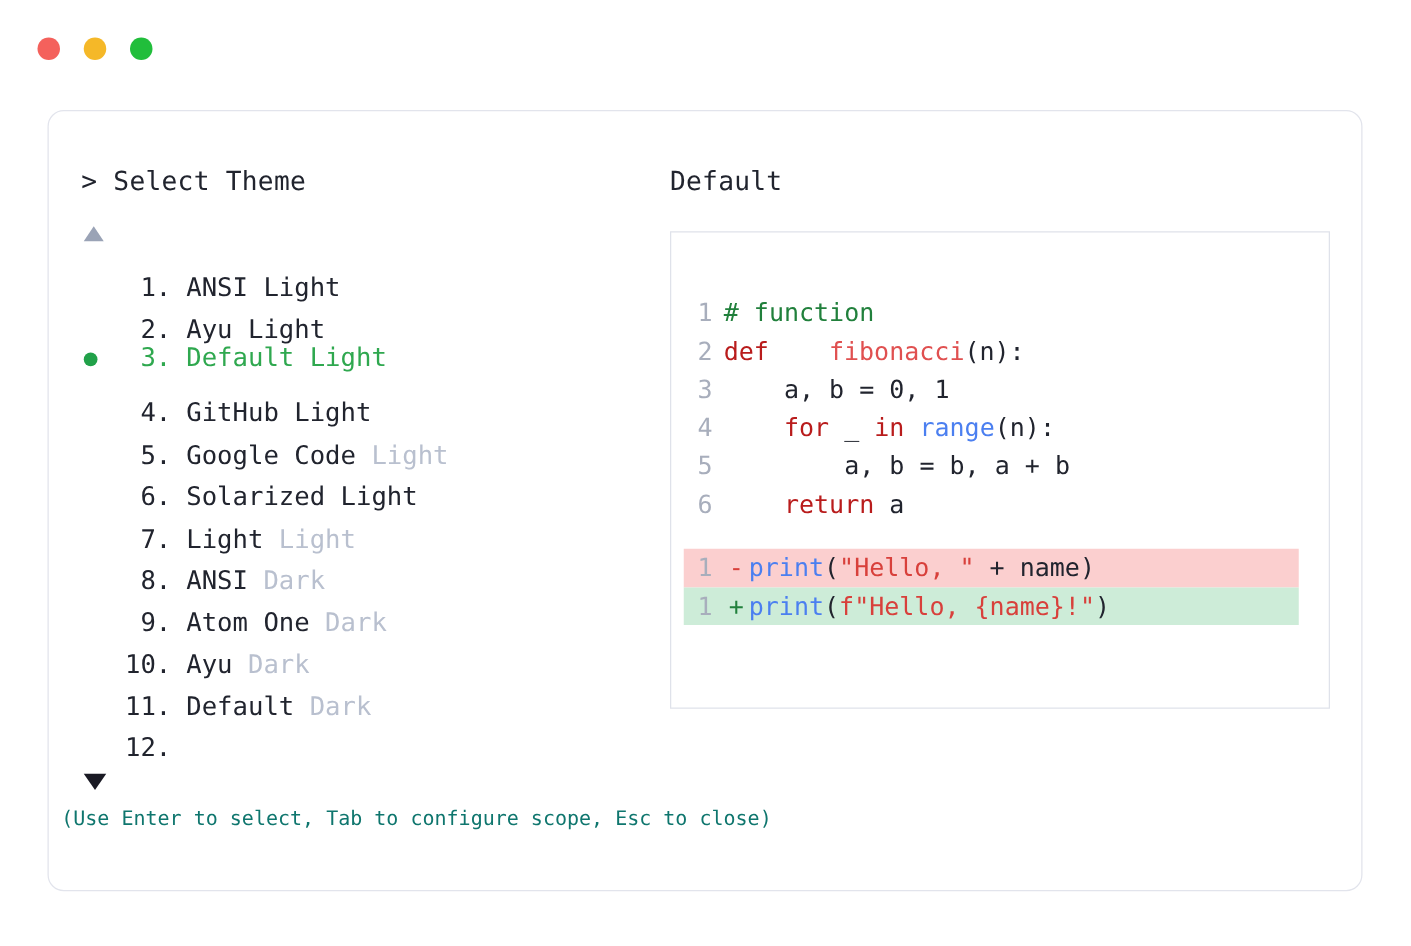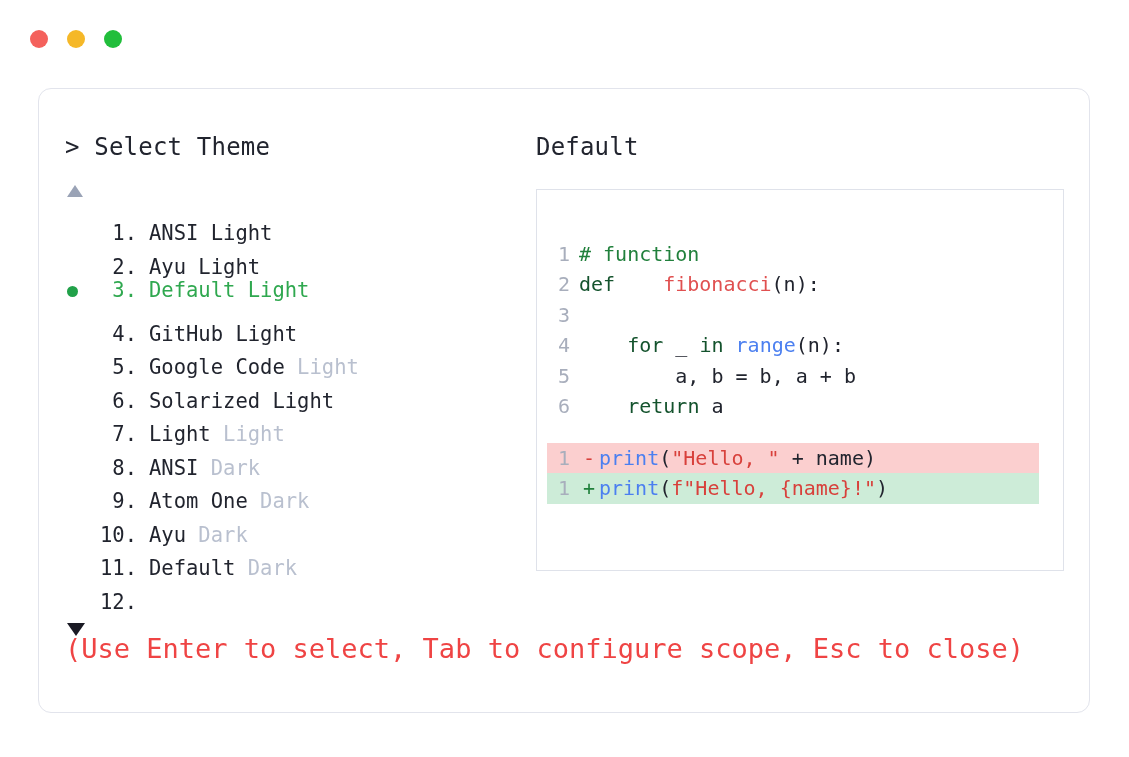--- a/index.html
+++ b/index.html
@@ -68,21 +68,21 @@
     width: 470px;
   }
   .col-right {
     position: absolute;
     left: 497px;
     top: 44px;
     width: 530px;
   }
 
   .heading {
-    font-size: 24px;
+    font-size: 21px;
     color: #21242e;
     letter-spacing: 0.2px;
     white-space: pre;
     line-height: 1.2;
   }
 
   
   .arrow {
     width: 0;
     height: 0;
@@ -143,24 +143,24 @@
   }
   .theme-row.selected .num-cell,
   .theme-row.selected .name-cell,
   .theme-row.selected .variant {
     color: #2fa84f;
   }
 
   
   .footer-hint {
     position: absolute;
-    left: 26px;
+    left: 10px;
     bottom: 48px;
-    font-size: 27px;
-    color: #ef4444;
+    font-size: 16px;
+    color: #0f766e;
     white-space: pre;
   }
 
   
   .preview-box {
     margin-top: 27px;
     width: 528px;
     height: 382px;
     border: 1.5px solid #dfe2ea;
     background: #ffffff;
@@ -189,21 +189,21 @@
     color: #a8aebc;
     padding-right: 9px;
     box-sizing: border-box;
   }
   .code-text {
     color: #21242e;
   }
 
   
   .t-comment { color: #21803c; }
-  .t-keyword { color: #14532d; }
+  .t-keyword { color: #b91c1c; }
   .t-func    { color: #e05050; margin-left: 36px; }
   .t-builtin { color: #4b7ff0; }
   .t-string  { color: #d8403b; }
   .t-plain   { color: #21242e; }
 
   
   .diff {
     position: absolute;
     left: 0;
     top: 253px;
@@ -269,21 +269,21 @@
           </div>
         <div class="arrow arrow-down"></div>
       </div>
 
       <div class="col-right">
         <div class="heading">Default</div>
         <div class="preview-box">
           <div class="code" id="code-block">
               <div class="code-line"><div class="gutter">1</div><div class="code-text"><span class="t-comment"># function</span></div></div>
               <div class="code-line"><div class="gutter">2</div><div class="code-text"><span class="t-keyword">def </span><span class="t-func">fibonacci</span><span class="t-plain">(n):</span></div></div>
-              <div class="code-line"><div class="gutter">3</div></div>
+              <div class="code-line"><div class="gutter">3</div><div class="code-text"><span class="t-plain">    a, b = 0, 1</span></div></div>
               <div class="code-line"><div class="gutter">4</div><div class="code-text"><span class="t-plain">    </span><span class="t-keyword">for</span><span class="t-plain"> _ </span><span class="t-keyword">in</span><span class="t-plain"> </span><span class="t-builtin">range</span><span class="t-plain">(n):</span></div></div>
               <div class="code-line"><div class="gutter">5</div><div class="code-text"><span class="t-plain">        a, b = b, a + b</span></div></div>
               <div class="code-line"><div class="gutter">6</div><div class="code-text"><span class="t-plain">    </span><span class="t-keyword">return</span><span class="t-plain"> a</span></div></div>
             </div>
           <div class="diff" id="diff-block">
               <div class="diff-line diff-del"><div class="diff-gutter">1</div><div class="diff-sign sign-del">-</div><div><span class="t-builtin">print</span><span class="t-plain">(</span><span class="t-string">"Hello, "</span><span class="t-plain"> + name)</span></div></div>
               <div class="diff-line diff-add"><div class="diff-gutter">1</div><div class="diff-sign sign-add">+</div><div><span class="t-builtin">print</span><span class="t-plain">(</span><span class="t-string">f"Hello, {name}!"</span><span class="t-plain">)</span></div></div>
             </div>
         </div>
       </div>

